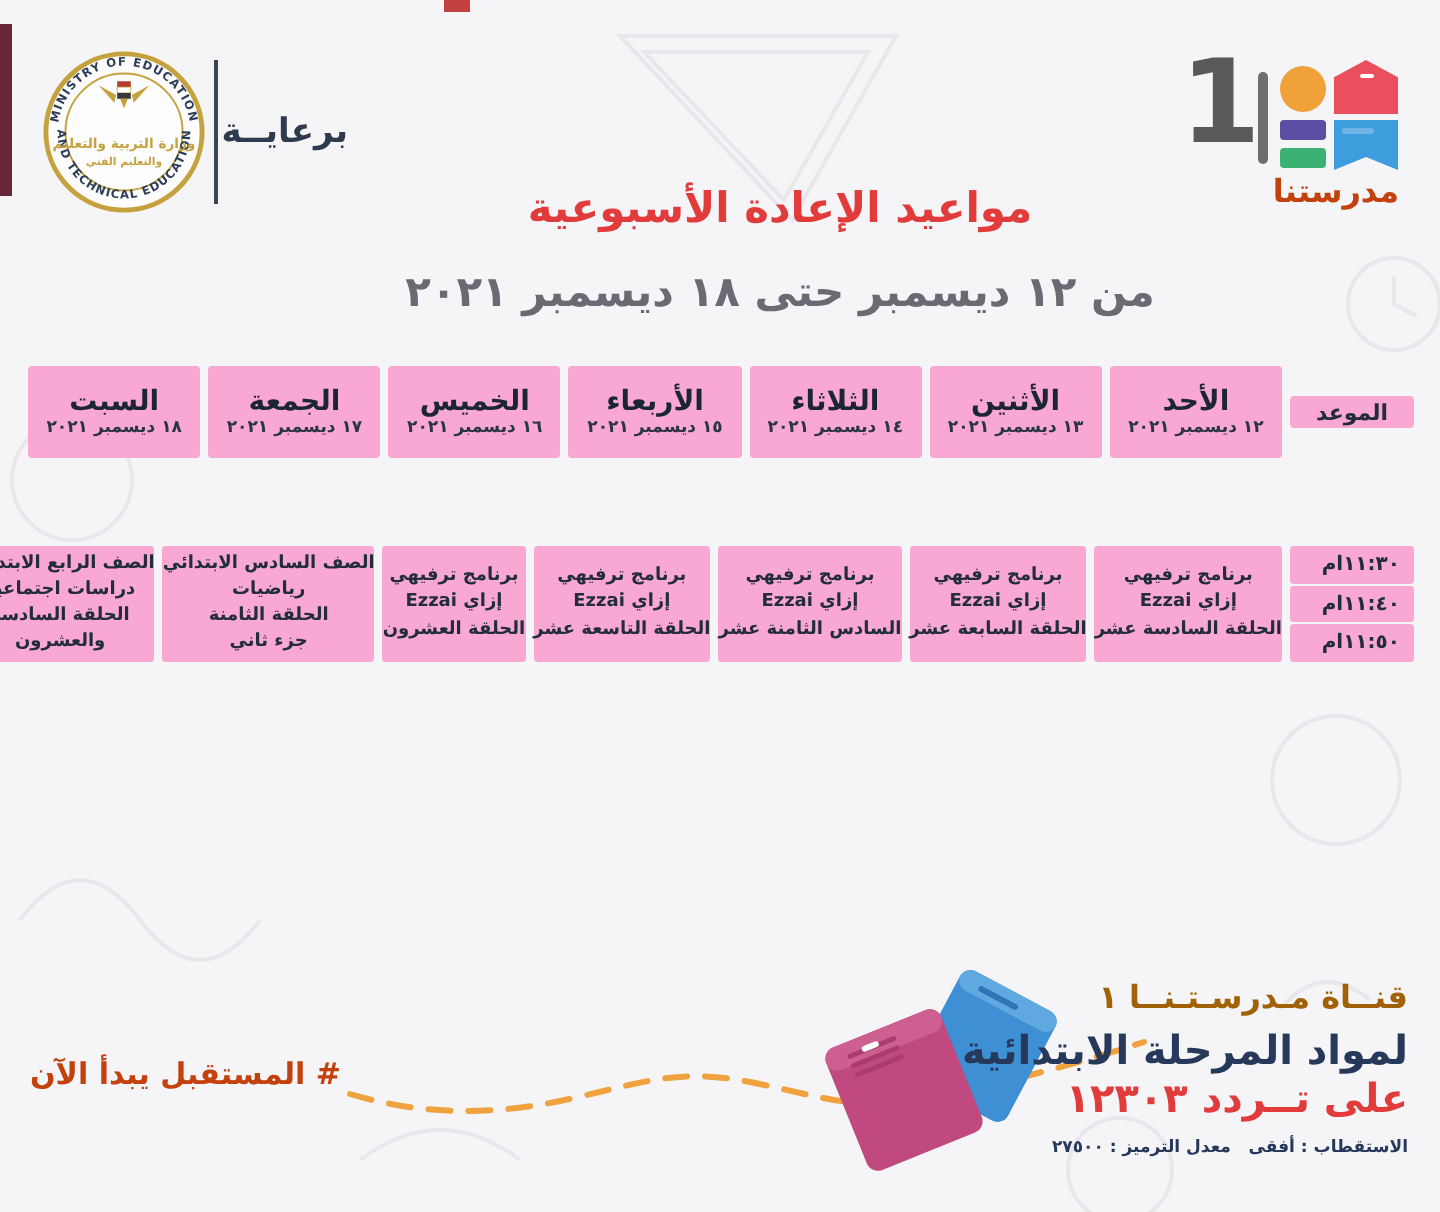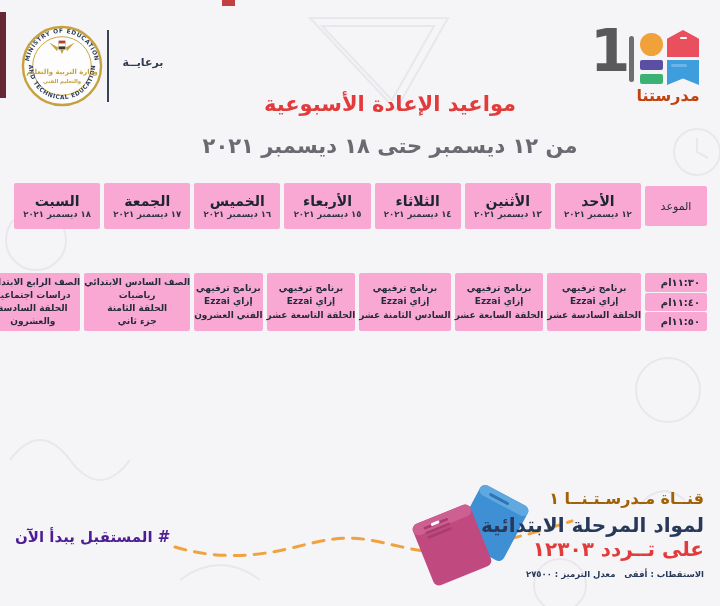--- a/index.html
+++ b/index.html
@@ -8,22 +8,22 @@
   .page { position:relative; width:720px; height:606px; background:#f5f4f6; overflow:hidden; }
 
   .doodles { position:absolute; inset:0; pointer-events:none; }
 
   .edge-strip { position:absolute; left:0; top:12px; width:6px; height:86px; background:#662837; }
   .edge-mark  { position:absolute; left:222px; top:0; width:13px; height:6px; background:#c24040; }
 
   
   .seal { position:absolute; left:21px; top:25px; }
   .hdr-divider { position:absolute; left:107px; top:30px; width:2px; height:72px; background:#3a4452; }
-  .patronage { position:absolute; left:112px; top:56px; width:62px; text-align:center;
-               font-size:11px; font-weight:bold; color:#2e3a4e; direction:rtl; }
+  .patronage { position:absolute; left:112px; top:56px; width:62px; text-align:right;
+               font-size:17px; font-weight:bold; color:#2e3a4e; direction:rtl; }
 
   
   .logo-one { position:absolute; left:590px; top:22px; width:38px; text-align:center;
               font-size:58px; font-weight:800; color:#59595c; line-height:1; }
   .logo-bar { position:absolute; left:629px; top:36px; width:5px; height:46px; background:#6d6e70; border-radius:3px; }
   .logo-circle { position:absolute; left:640px; top:33px; width:23px; height:23px; border-radius:50%; background:#f0a13a; }
   .logo-house  { position:absolute; left:667px; top:30px; width:32px; height:27px; background:#e94f5c;
                  clip-path:polygon(50% 0, 100% 32%, 100% 100%, 0 100%, 0 32%); }
   .logo-house i { position:absolute; left:13px; top:7px; width:7px; height:2px; background:#fff; border-radius:1px; }
   .logo-purple { position:absolute; left:640px; top:60px; width:23px; height:10px; background:#5b4fa3; border-radius:2px; }
@@ -39,22 +39,22 @@
            font-size:21px; font-weight:bold; color:#e23b3b; }
   .subtitle { position:absolute; left:60px; right:0; top:134px; text-align:center; direction:rtl;
               font-size:21px; font-weight:bold; color:#6a6a72; }
 
   
   .thead, .tbody { position:absolute; left:14px; width:693px; direction:rtl;
                    display:grid; grid-template-columns:62px repeat(7,1fr); gap:4px; }
   .thead { top:183px; }
   .tbody { top:273px; }
   .cell { background:#f9a8d4; border-radius:2px; color:#232c3b; }
-  .time-h { height:40px; align-self:center; display:flex; align-items:center; justify-content:center;
-            font-size:11px; font-weight:normal; }
+  .time-h { height:16px; align-self:center; display:flex; align-items:center; justify-content:center;
+            font-size:11px; font-weight:bold; }
   .day-h { height:46px; display:flex; flex-direction:column; align-items:center; justify-content:center; gap:2px; }
   .day-h .dname { font-size:14px; font-weight:bold; color:#1c2533; line-height:1; }
   .day-h .ddate { font-size:8.5px; font-weight:bold; color:#2b3445; line-height:1; }
   .times { display:flex; flex-direction:column; gap:1px; height:58px; }
   .times .cell { flex:1; display:flex; align-items:center; justify-content:flex-start;
                  padding-right:7px; font-size:10px; font-weight:bold; }
   .prog { height:58px; display:flex; flex-direction:column; align-items:center; justify-content:center;
           font-size:9px; font-weight:bold; line-height:1.45; text-align:center; white-space:nowrap; }
 
   
@@ -62,21 +62,21 @@
                font-size:16px; font-weight:bold; color:#a16207; letter-spacing:1px;margin-left:16px; }
   .f-stage   { position:absolute; right:16px; top:513px; direction:rtl; text-align:right;
                font-size:20px; font-weight:bold; color:#27395a; }
   .f-freq    { position:absolute; right:16px; top:537px; direction:rtl; text-align:right;
                font-size:20px; font-weight:bold; color:#e23b3b; letter-spacing:1px; }
   .f-recv    { position:absolute; right:16px; top:569px; direction:rtl; text-align:right;
                font-size:8.5px; font-weight:bold; color:#27395a; white-space:pre; }
 
   
   .hashtag { position:absolute; left:15px; top:528px; direction:rtl;
-             font-size:15px; font-weight:bold; color:#4c1d95; }
+             font-size:15px; font-weight:bold; color:#c2410c; }
 
   .swoosh { position:absolute; inset:0; pointer-events:none; }
 </style>
 </head>
 <body>
 
 <div class="page">
 
   <svg class="doodles" width="720" height="606" viewBox="0 0 720 606">
     <g fill="none" stroke="#e9e7ec" stroke-width="2">
@@ -194,21 +194,21 @@
       <div>السادس الثامنة عشر</div>
     </div>
     <div class="cell prog">
       <div>برنامج ترفيهي</div>
       <div>إزاي Ezzai</div>
       <div>الحلقة التاسعة عشر</div>
     </div>
     <div class="cell prog">
       <div>برنامج ترفيهي</div>
       <div>إزاي Ezzai</div>
-      <div>الفني العشرون</div>
+      <div>الحلقة العشرون</div>
     </div>
     <div class="cell prog">
       <div>الصف السادس الابتدائي</div>
       <div>رياضيات</div>
       <div>الحلقة الثامنة</div>
       <div>جزء ثاني</div>
     </div>
     <div class="cell prog">
       <div>الصف الرابع الابتدائي</div>
       <div>دراسات اجتماعية</div>

